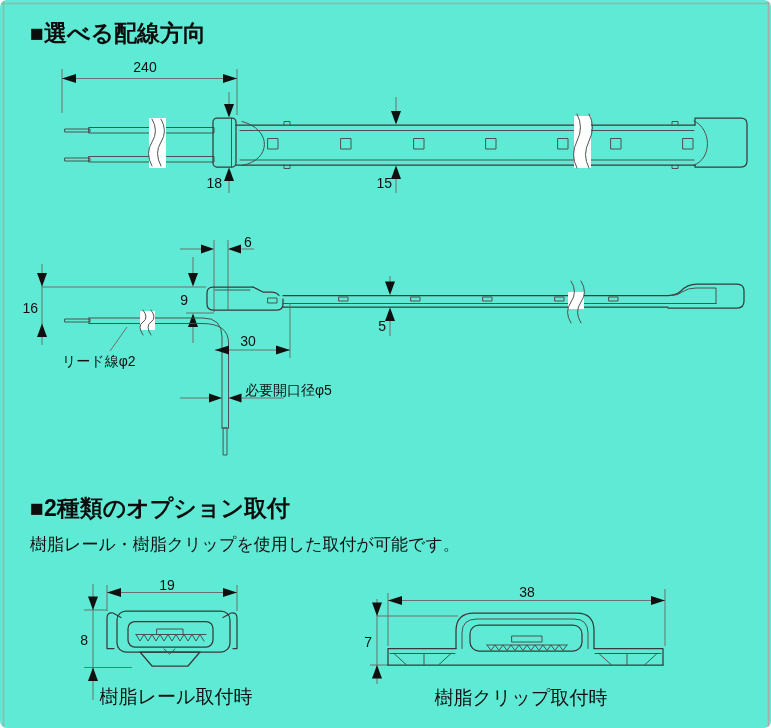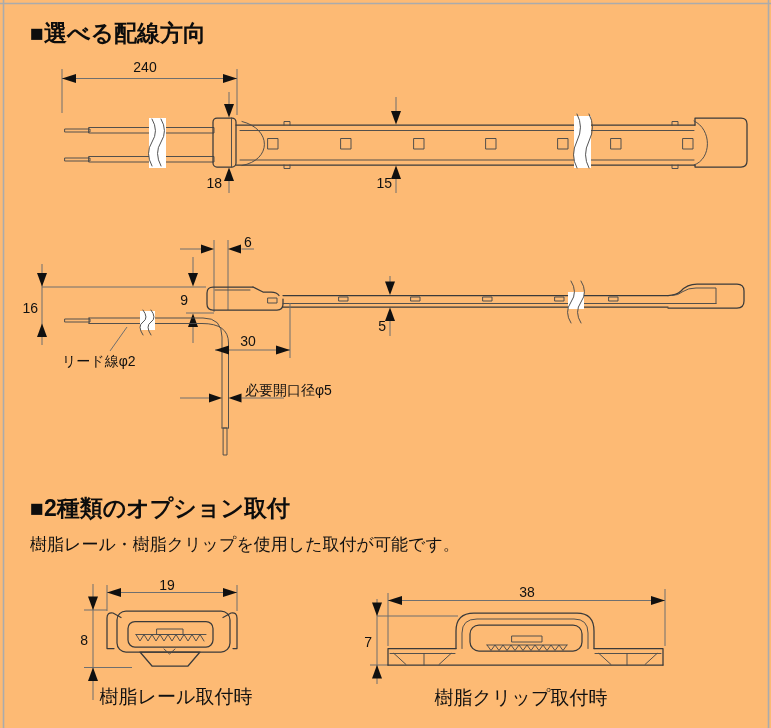--- a/index.html
+++ b/index.html
@@ -1,17 +1,17 @@
 <!DOCTYPE html>
 <html><head>
 <meta charset="utf-8">
 <style>
   html,body{margin:0;padding:0;background:#fff;}
-  .page{position:relative;width:771px;height:728px;background:#fdba74;overflow:hidden;
-        font-family:"Liberation Sans","DejaVu Sans",sans-serif;}
+  .page{position:relative;width:771px;height:728px;background:#5eead4;overflow:hidden;
+        font-family:"Liberation Sans","DejaVu Sans",sans-serif;border-radius:7px;}
   svg{display:block;}
   .ol   {fill:none;stroke:#3a3a3a;stroke-width:1.25;stroke-linejoin:round;stroke-linecap:round;}
   .thin {fill:none;stroke:#4a4a4a;stroke-width:0.95;stroke-linejoin:round;stroke-linecap:round;}
   .dim  {fill:none;stroke:#6f6f6f;stroke-width:1;}
   .ah   {fill:#101010;stroke:none;}
   .wh   {fill:#ffffff;stroke:none;}
   .pb   {fill:none;stroke:#ababab;stroke-width:1.6;}
   .h1   {font:bold 23px "Liberation Sans","DejaVu Sans",sans-serif;fill:#0d0d0d;}
   .body {font:17px "Liberation Sans","DejaVu Sans",sans-serif;fill:#111;}
   .dtx  {font:14px "Liberation Sans","DejaVu Sans",sans-serif;fill:#111;}

